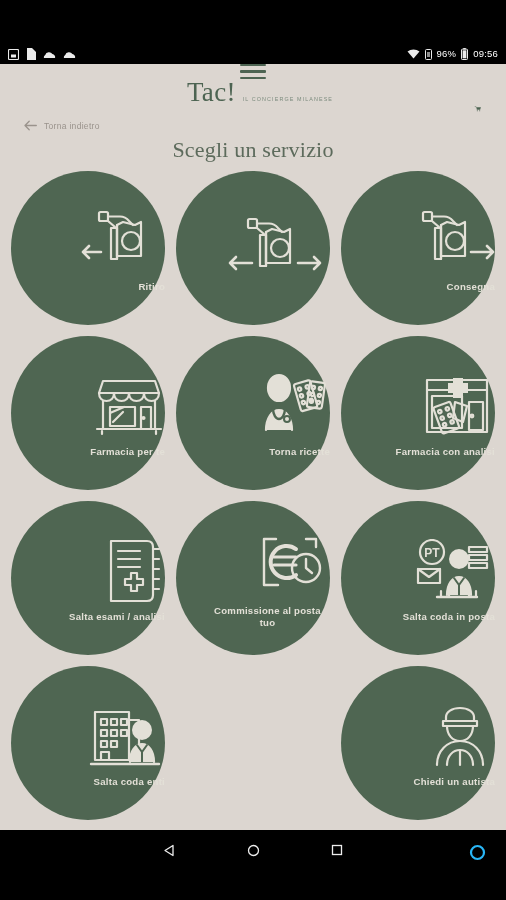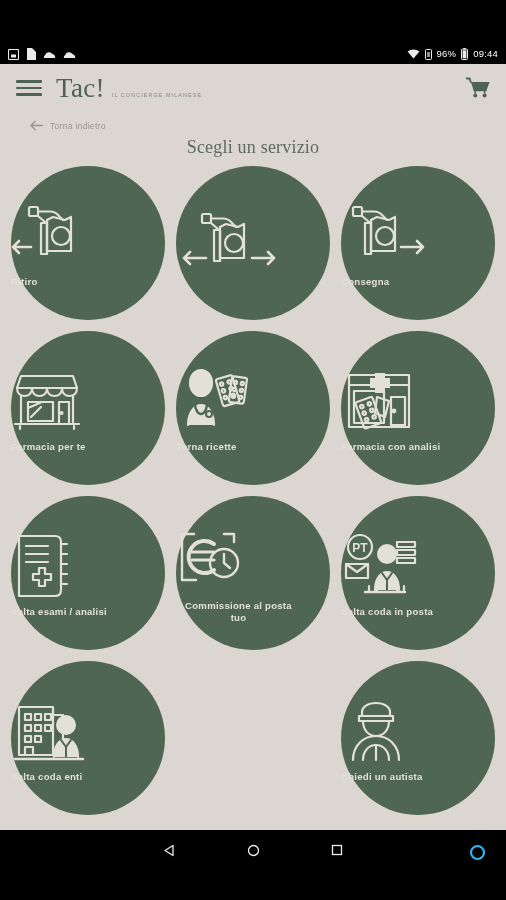--- a/index.html
+++ b/index.html
@@ -20,58 +20,58 @@
   .sb-right{ margin-left:auto; display:flex; align-items:center; gap:5px; }
   .sb-ico{ opacity:.92; display:block; }
   .sb-text{
     color:#fff; font-size:9.5px; letter-spacing:.2px;
     font-family:"Liberation Sans", sans-serif; line-height:1;
   }
 
   
   .appbar{
     position:absolute; top:64px; left:0; width:506px; height:48px;
-    background:#DCD6D0; display:flex; align-items:center; padding:0 16px;
+    background:#DCD6D0; display:flex; align-items:center; padding:0 16px;flex-direction:column;
   }
   .hamburger{ width:26px; display:flex; flex-direction:column; gap:4px; cursor:pointer; }
   .hamburger i{ display:block; height:2.4px; background:#4D6452; border-radius:1px; }
   .brand{ display:flex; align-items:baseline; margin-left:14px; }
   .brand-logo{
     font-family:"Liberation Serif", serif; font-size:27px; color:#4D6452;
     letter-spacing:.3px; line-height:1;
   }
   .brand-tag{
     font-size:5.4px; color:#7C8C7E; letter-spacing:1.1px; margin-left:7px;
     text-transform:uppercase; white-space:nowrap;
   }
   .cart{ margin-left:auto; cursor:pointer; display:block; }
 
   
   .content{
     position:absolute; top:112px; left:0; width:506px; height:718px;
     background:#DCD6D0; overflow:hidden;
   }
   .backrow{
-    display:flex; align-items:center; gap:7px; padding:8px 0 0 30px; cursor:pointer;
+    display:flex; align-items:center; gap:7px; padding:8px 0 0 24px; cursor:pointer;
   }
   .backlabel{ font-size:8.5px; color:#9A938C; letter-spacing:.3px; }
 
   .pagetitle{
     text-align:center; font-family:"Liberation Serif", serif;
-    font-size:18px; color:#5D6B5C; margin-top:6px; letter-spacing:.2px;
+    font-size:22px; color:#5D6B5C; margin-top:6px; letter-spacing:.2px;
   }
 
   .grid{
     margin-top:8px; display:flex; flex-wrap:wrap;
     justify-content:space-between; padding:0 11px;
   }
   .tile{
     width:154px; height:154px; border-radius:50%;
     background:#4F6652; margin-bottom:11px;
-    display:flex; flex-direction:column; align-items:flex-start;
+    display:flex; flex-direction:column; align-items:flex-end;
     justify-content:center; cursor:pointer; position:relative;
   }
   .tile-icon{
     height:72px; display:flex; align-items:center; justify-content:center;
     margin-top:2px;
   }
   .tile-icon svg{ display:block; }
   .tile-label{
     color:#E3E0D7; font-size:9.6px; font-weight:bold; letter-spacing:.25px;
     text-align:center; line-height:1.25; max-width:125px; margin-top:4px;
@@ -115,21 +115,21 @@
       <svg class="sb-ico" width="7" height="11" viewBox="0 0 7 11">
           <rect x="0.5" y="0.5" width="6" height="10" rx="1" fill="none" stroke="#fff" stroke-width="1"></rect>
           <rect x="2" y="3" width="3" height="5" fill="#fff" opacity=".6"></rect>
         </svg>
       <span class="sb-text">96%</span>
       <svg class="sb-ico" width="7" height="12" viewBox="0 0 7 12">
           <rect x="2.2" y="0" width="2.6" height="1.2" fill="#fff"></rect>
           <rect x="0.5" y="1.2" width="6" height="10.3" rx="0.8" fill="none" stroke="#fff" stroke-width="1"></rect>
           <rect x="1.6" y="2.3" width="3.8" height="8" fill="#fff"></rect>
         </svg>
-      <span class="sb-text">09:44</span>
+      <span class="sb-text">09:56</span>
     </div>
   </div>
 
   <div class="appbar">
     <div class="hamburger">
         <i></i>
         <i></i>
         <i></i>
       </div>
     <div class="brand">

